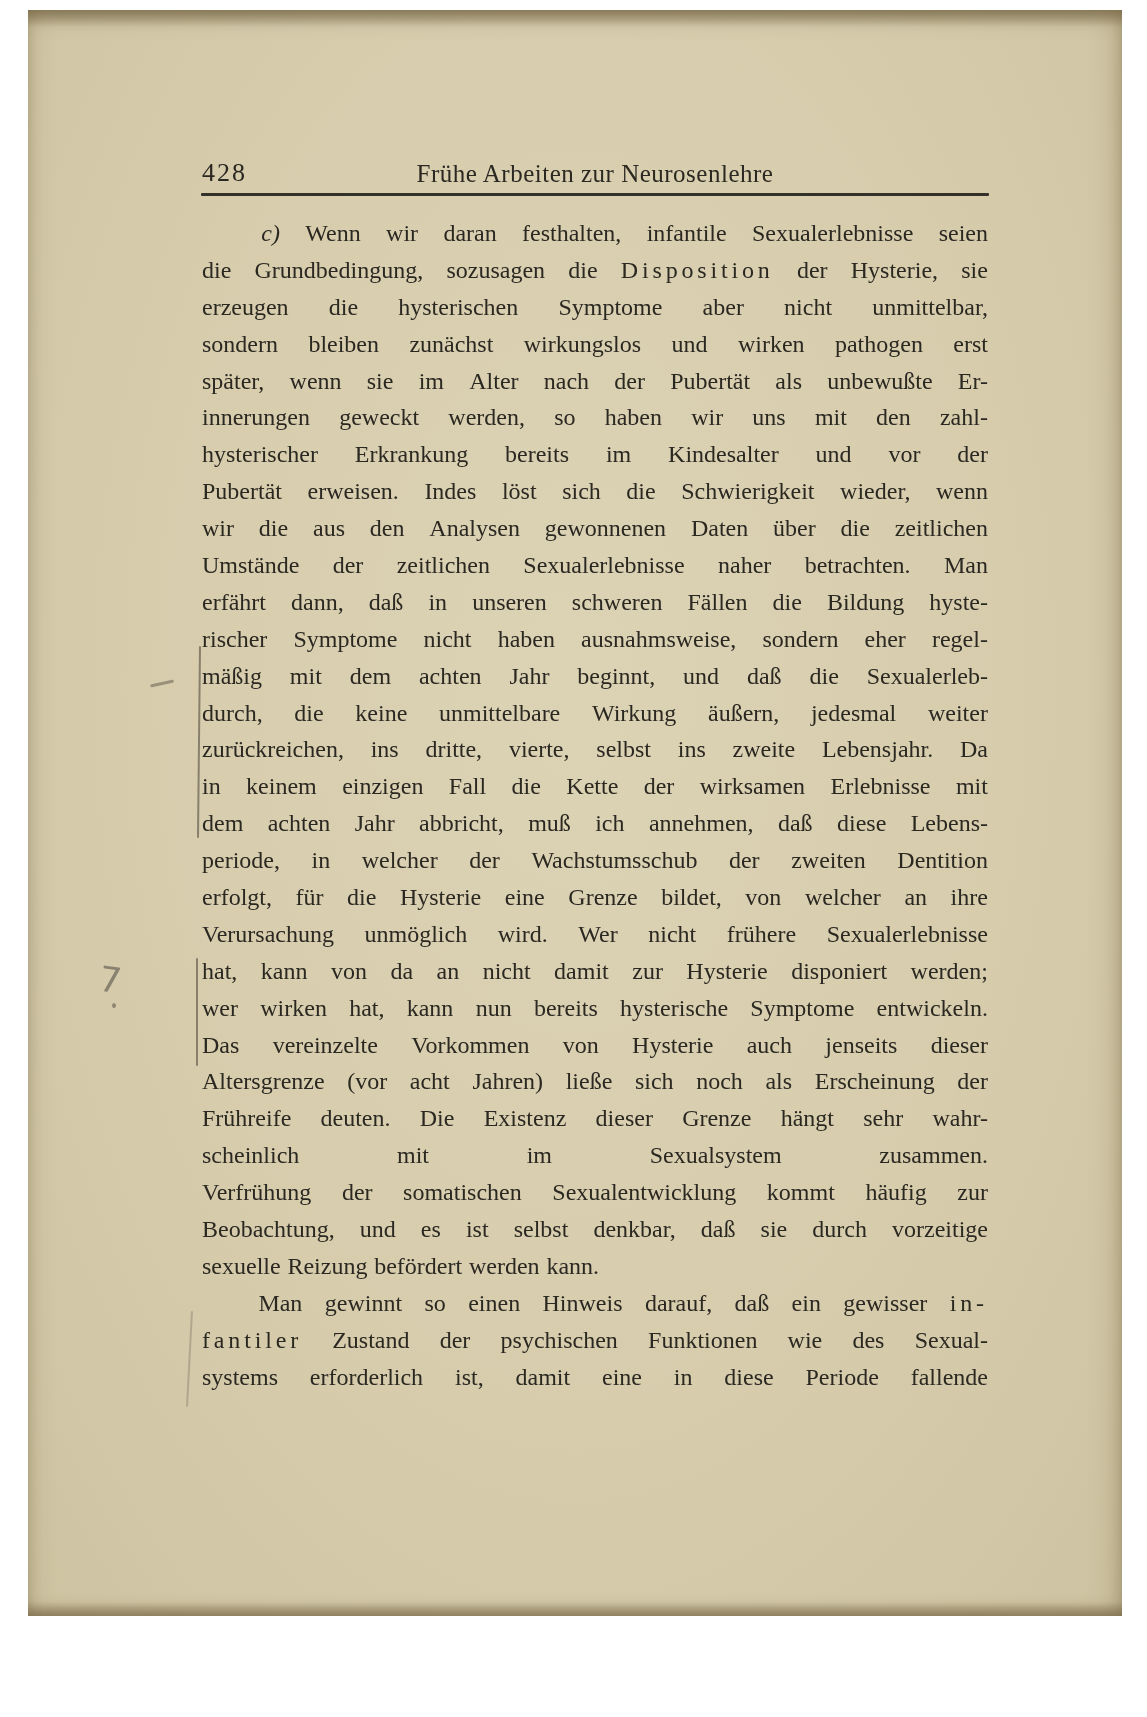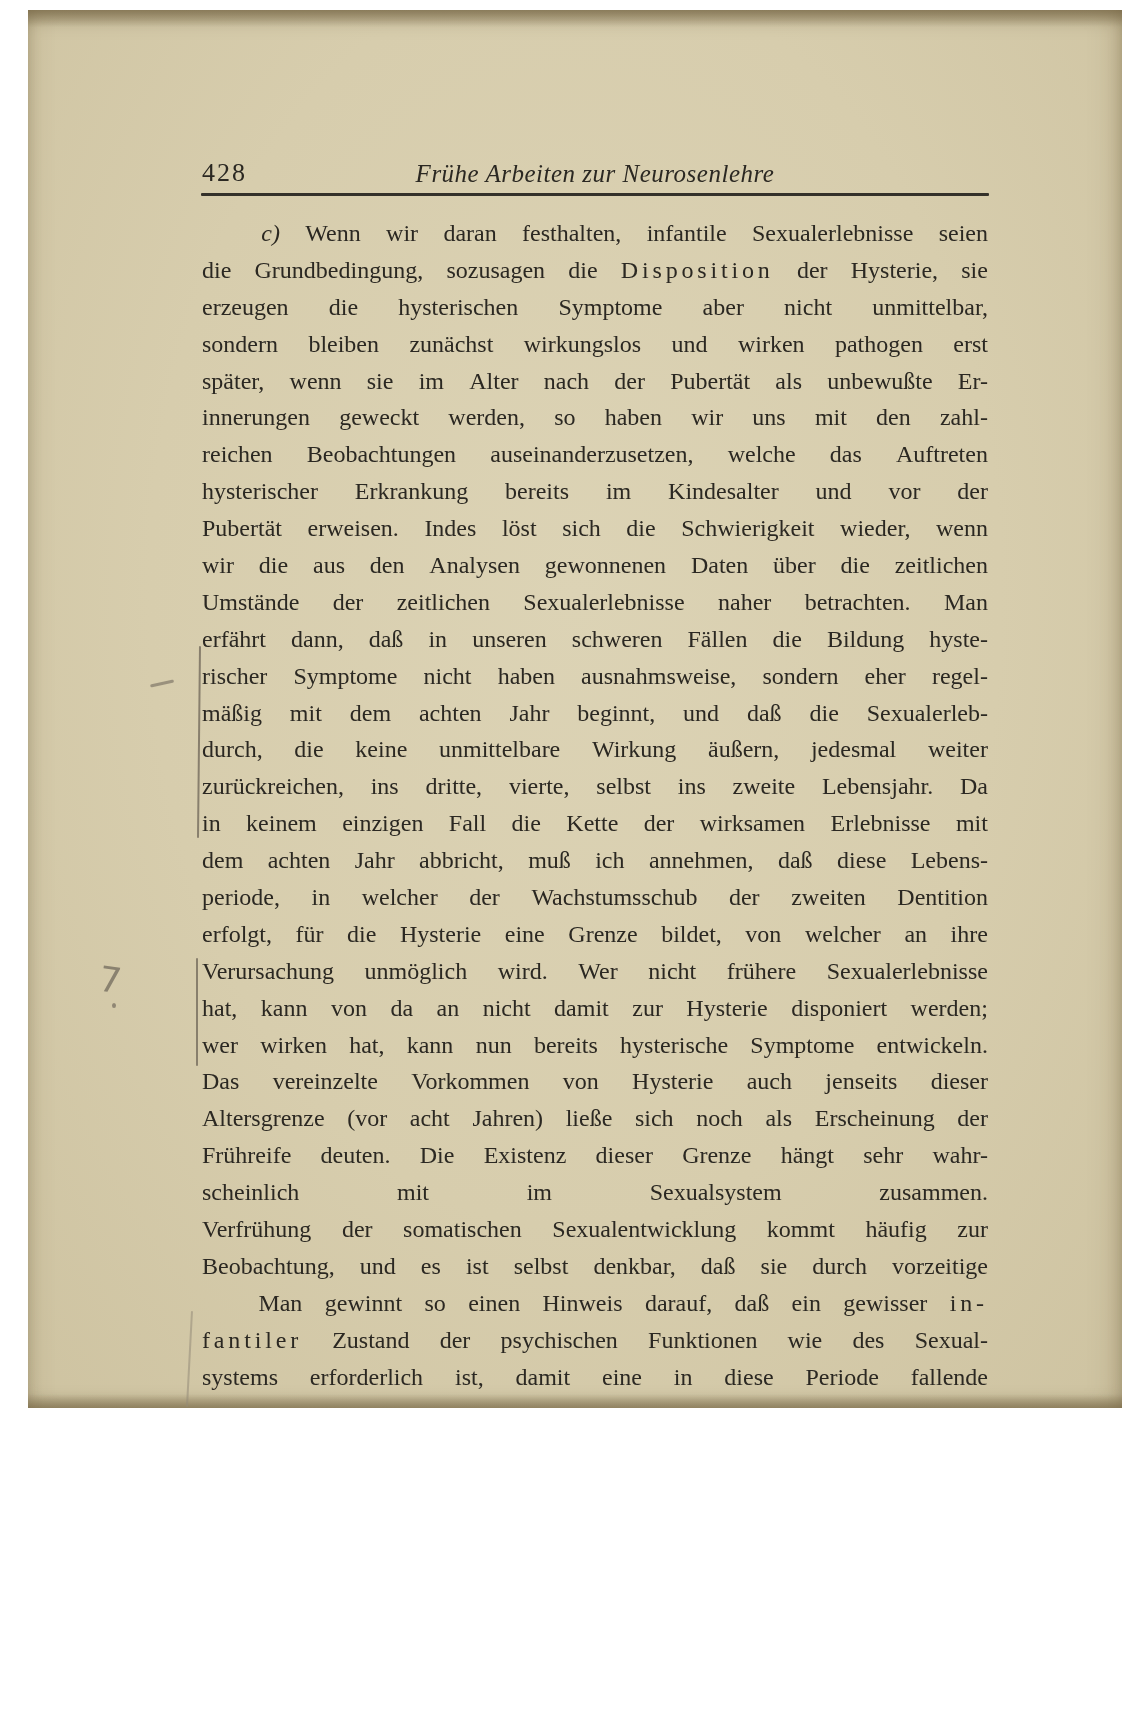--- a/index.html
+++ b/index.html
@@ -2,40 +2,40 @@
 <html><head>
 <meta charset="utf-8">
 <style>
   html,body{margin:0;padding:0;}
   body{
     width:1147px;height:1717px;position:relative;background:#ffffff;
     font-family:"Liberation Serif", serif;overflow:hidden;
   }
   .scan{position:absolute;inset:0;}
   .page{
-    position:absolute;left:28px;top:10px;width:1094px;height:1398px;
+    position:absolute;left:28px;top:10px;width:1094px;height:1606px;
     background:radial-gradient(ellipse at 50% 42%, #dcd3b5 0%, #d7cdad 55%, #cec3a1 100%);
     box-shadow:
       inset 0 16px 20px -10px rgba(92,78,48,.50),
       inset 0 -14px 16px -9px rgba(92,78,48,.38),
       inset -18px 0 30px -16px rgba(110,92,58,.38),
       inset 16px 0 28px -18px rgba(110,92,58,.30);
   }
   .edge-top{position:absolute;top:0;left:0;right:0;height:17px;
     background:linear-gradient(180deg, rgba(118,101,66,.55), rgba(118,101,66,0));}
   .edge-bottom{position:absolute;bottom:0;left:0;right:0;height:14px;
     background:linear-gradient(0deg, rgba(118,101,66,.50), rgba(118,101,66,0));}
 
   .page-number{
     position:absolute;left:174px;top:148px;font-size:26px;color:#2b2822;
     letter-spacing:2px;
   }
   .running-header{
     position:absolute;left:174px;top:150px;width:786px;text-align:center;
-    font-style:italic;font-size:25px;color:#2b2822;letter-spacing:.5px;
+    font-size:25px;color:#2b2822;letter-spacing:.5px;
   }
   .header-rule{
     position:absolute;left:173px;top:183px;width:788px;height:3px;
     background:#34312a;border-radius:1px;
   }
 
   .bodytext{
     position:absolute;left:174px;top:205px;width:786px;
     font-size:24px;color:#2b2822;
   }
@@ -132,28 +132,20 @@
           <span>werden,</span>
           <span>so</span>
           <span>haben</span>
           <span>wir</span>
           <span>uns</span>
           <span>mit</span>
           <span>den</span>
           <span>zahl-</span>
         </div>
         <div class="line">
-          <span>reichen</span>
-          <span>Beobachtungen</span>
-          <span>auseinanderzusetzen,</span>
-          <span>welche</span>
-          <span>das</span>
-          <span>Auftreten</span>
-        </div>
-        <div class="line">
           <span>hysterischer</span>
           <span>Erkrankung</span>
           <span>bereits</span>
           <span>im</span>
           <span>Kindesalter</span>
           <span>und</span>
           <span>vor</span>
           <span>der</span>
         </div>
         <div class="line">
@@ -377,20 +369,27 @@
           <span>und</span>
           <span>es</span>
           <span>ist</span>
           <span>selbst</span>
           <span>denkbar,</span>
           <span>daß</span>
           <span>sie</span>
           <span>durch</span>
           <span>vorzeitige</span>
         </div>
+        <div class="line al">
+          <span>sexuelle</span>
+          <span>Reizung</span>
+          <span>befördert</span>
+          <span>werden</span>
+          <span>kann.</span>
+        </div>
         <div class="line">
           <span class="ind"></span>
           <span>Man</span>
           <span>gewinnt</span>
           <span>so</span>
           <span>einen</span>
           <span>Hinweis</span>
           <span>darauf,</span>
           <span>daß</span>
           <span>ein</span>

